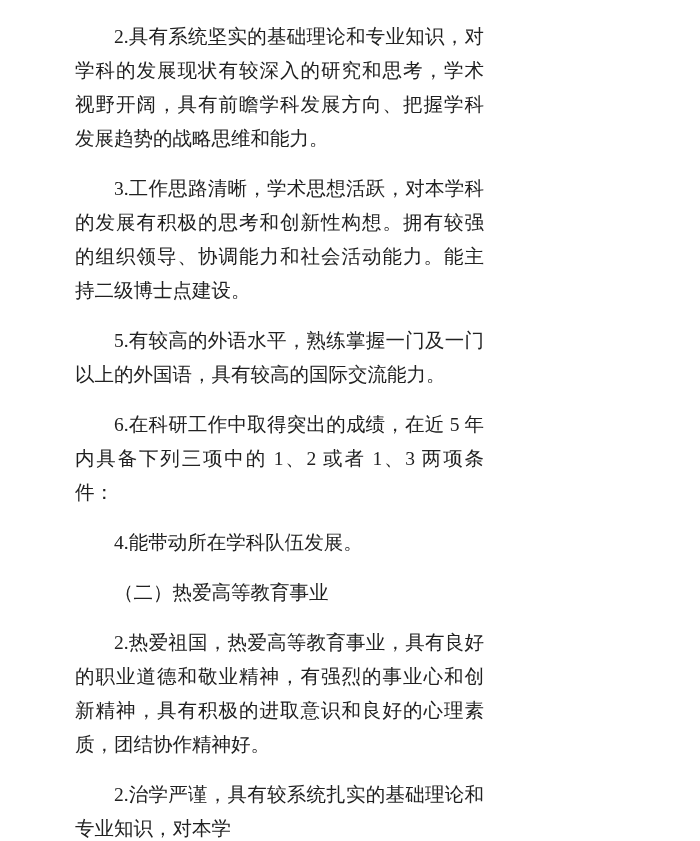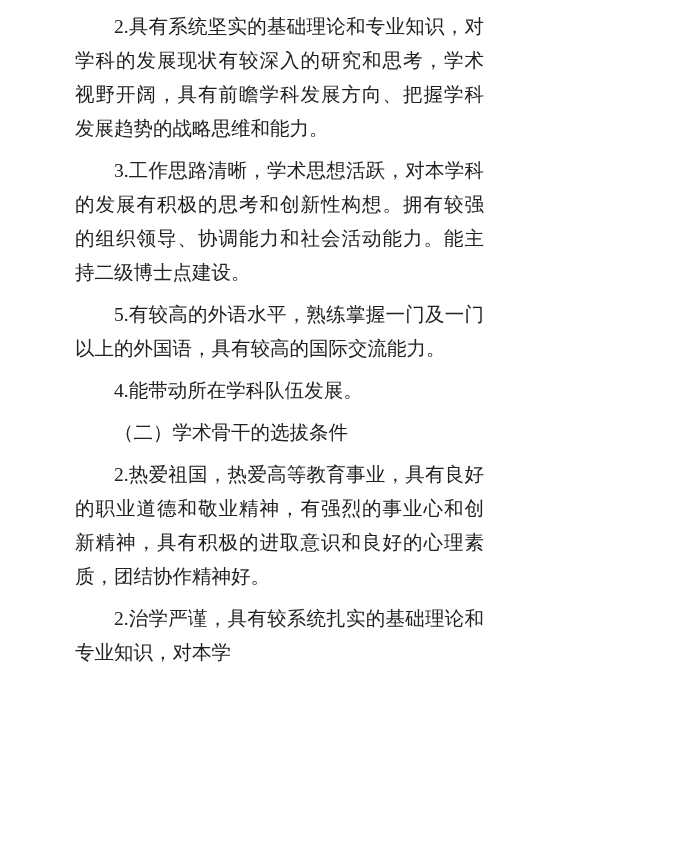--- a/index.html
+++ b/index.html
@@ -9,46 +9,47 @@
   body {
     width: 700px;
     height: 841px;
     background: #ffffff;
     overflow: hidden;
   }
   .page {
     box-sizing: border-box;
     width: 556px;
     height: 841px;
-    padding: 10px 72px 0 75px;
+    padding: 20px 72px 0 75px;
     background: #ffffff;
     font-family: "Liberation Serif", "DejaVu Serif", serif;
     font-size: 19.5px;
     line-height: 34px;
     color: #212121;
     text-align: justify;
     text-justify: inter-ideograph;
     overflow: hidden;
   }
   .para {
     margin: 0;
     text-indent: 2em;
     font-weight: 400;
   }
   .para + .para {
-    margin-top: 8px;
+    margin-top: 16px;
   }
   .section-heading {
     font-weight: 400; 
   }
 </style>
 </head>
 <body>
 
 <div class="page">
   <p class="para">2.具有系统坚实的基础理论和专业知识，对学科的发展现状有较深入的研究和思考，学术视野开阔，具有前瞻学科发展方向、把握学科发展趋势的战略思维和能力。</p>
   <p class="para">3.工作思路清晰，学术思想活跃，对本学科的发展有积极的思考和创新性构想。拥有较强的组织领导、协调能力和社会活动能力。能主持二级博士点建设。</p>
   <p class="para">5.有较高的外语水平，熟练掌握一门及一门以上的外国语，具有较高的国际交流能力。</p>
+  <p class="para">6.在科研工作中取得突出的成绩，在近 5 年内具备下列三项中的 1、2 或者 1、3 两项条件：</p>
   <p class="para">4.能带动所在学科队伍发展。</p>
-  <p class="para section-heading">（二）学术骨干的选拔条件</p>
+  <p class="para section-heading">（二）热爱高等教育事业</p>
   <p class="para">2.热爱祖国，热爱高等教育事业，具有良好的职业道德和敬业精神，有强烈的事业心和创新精神，具有积极的进取意识和良好的心理素质，团结协作精神好。</p>
   <p class="para">2.治学严谨，具有较系统扎实的基础理论和专业知识，对本学</p>
 </div>
 
 </body></html>

